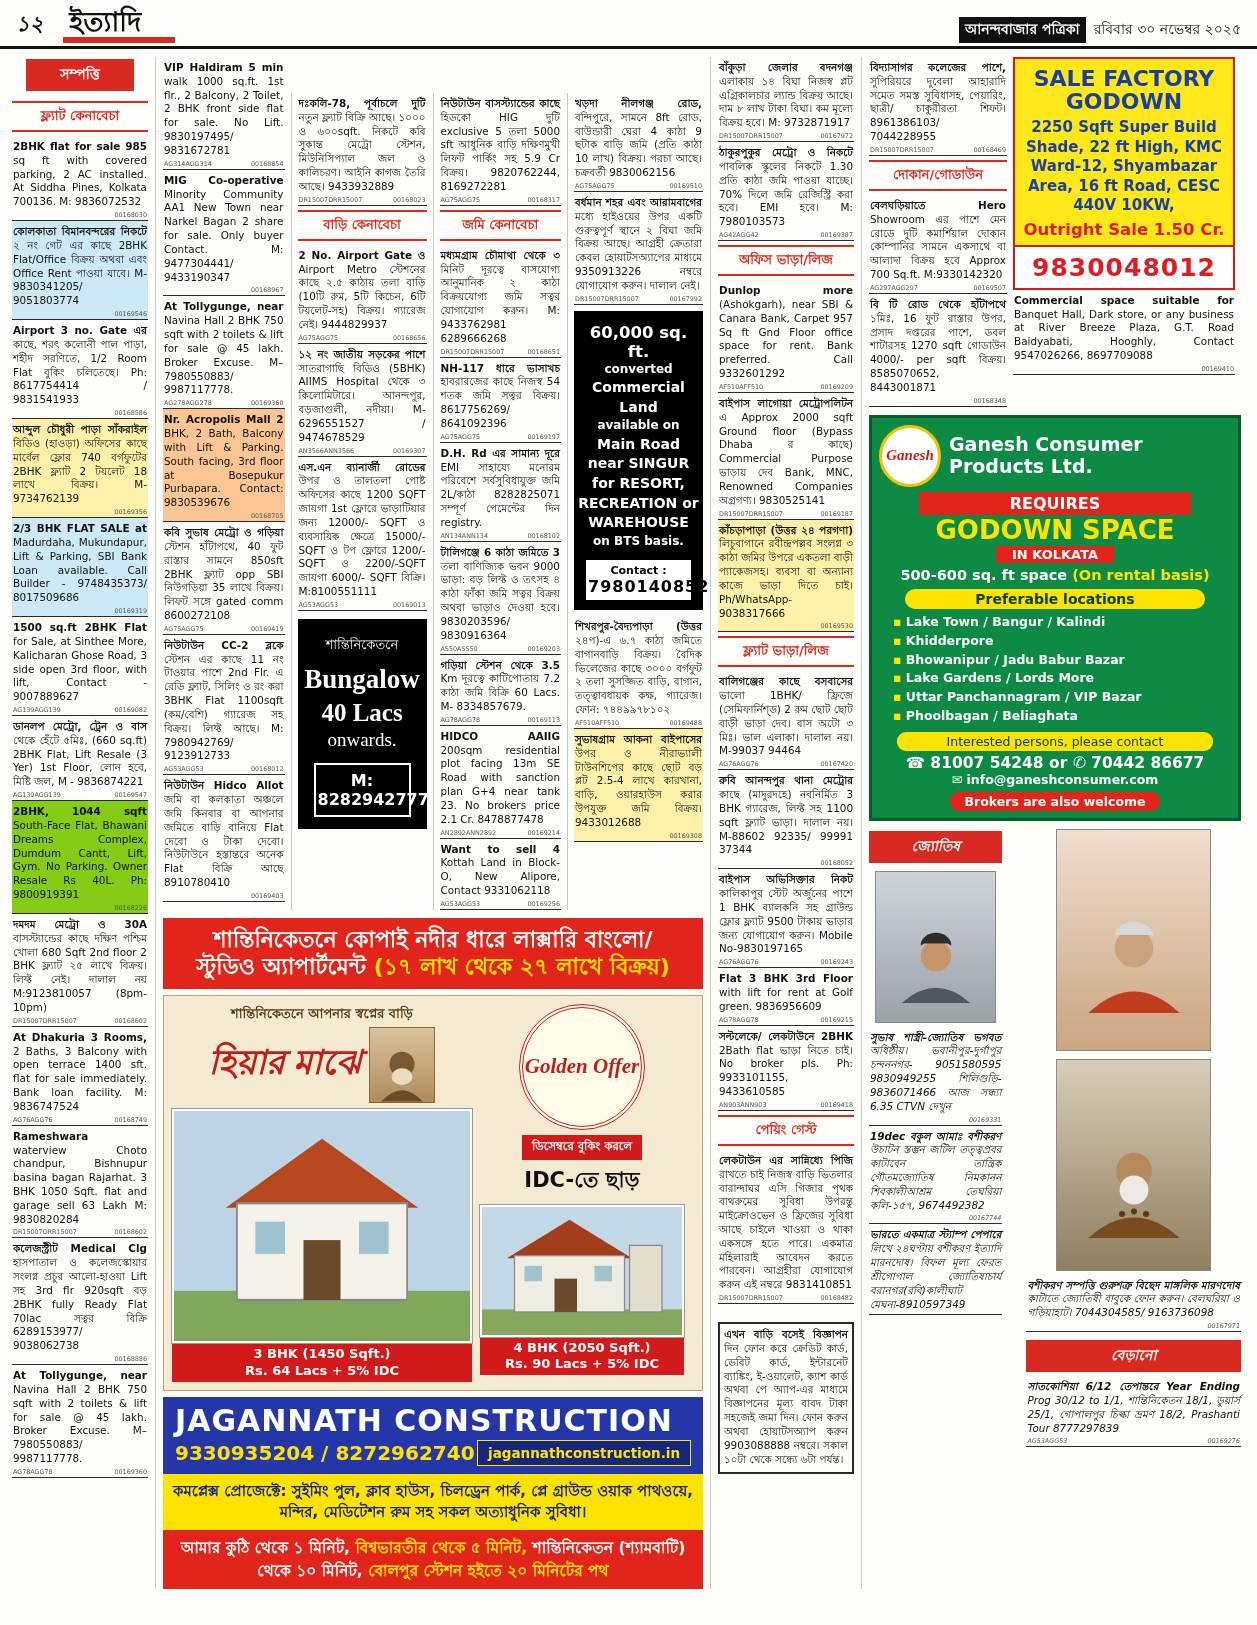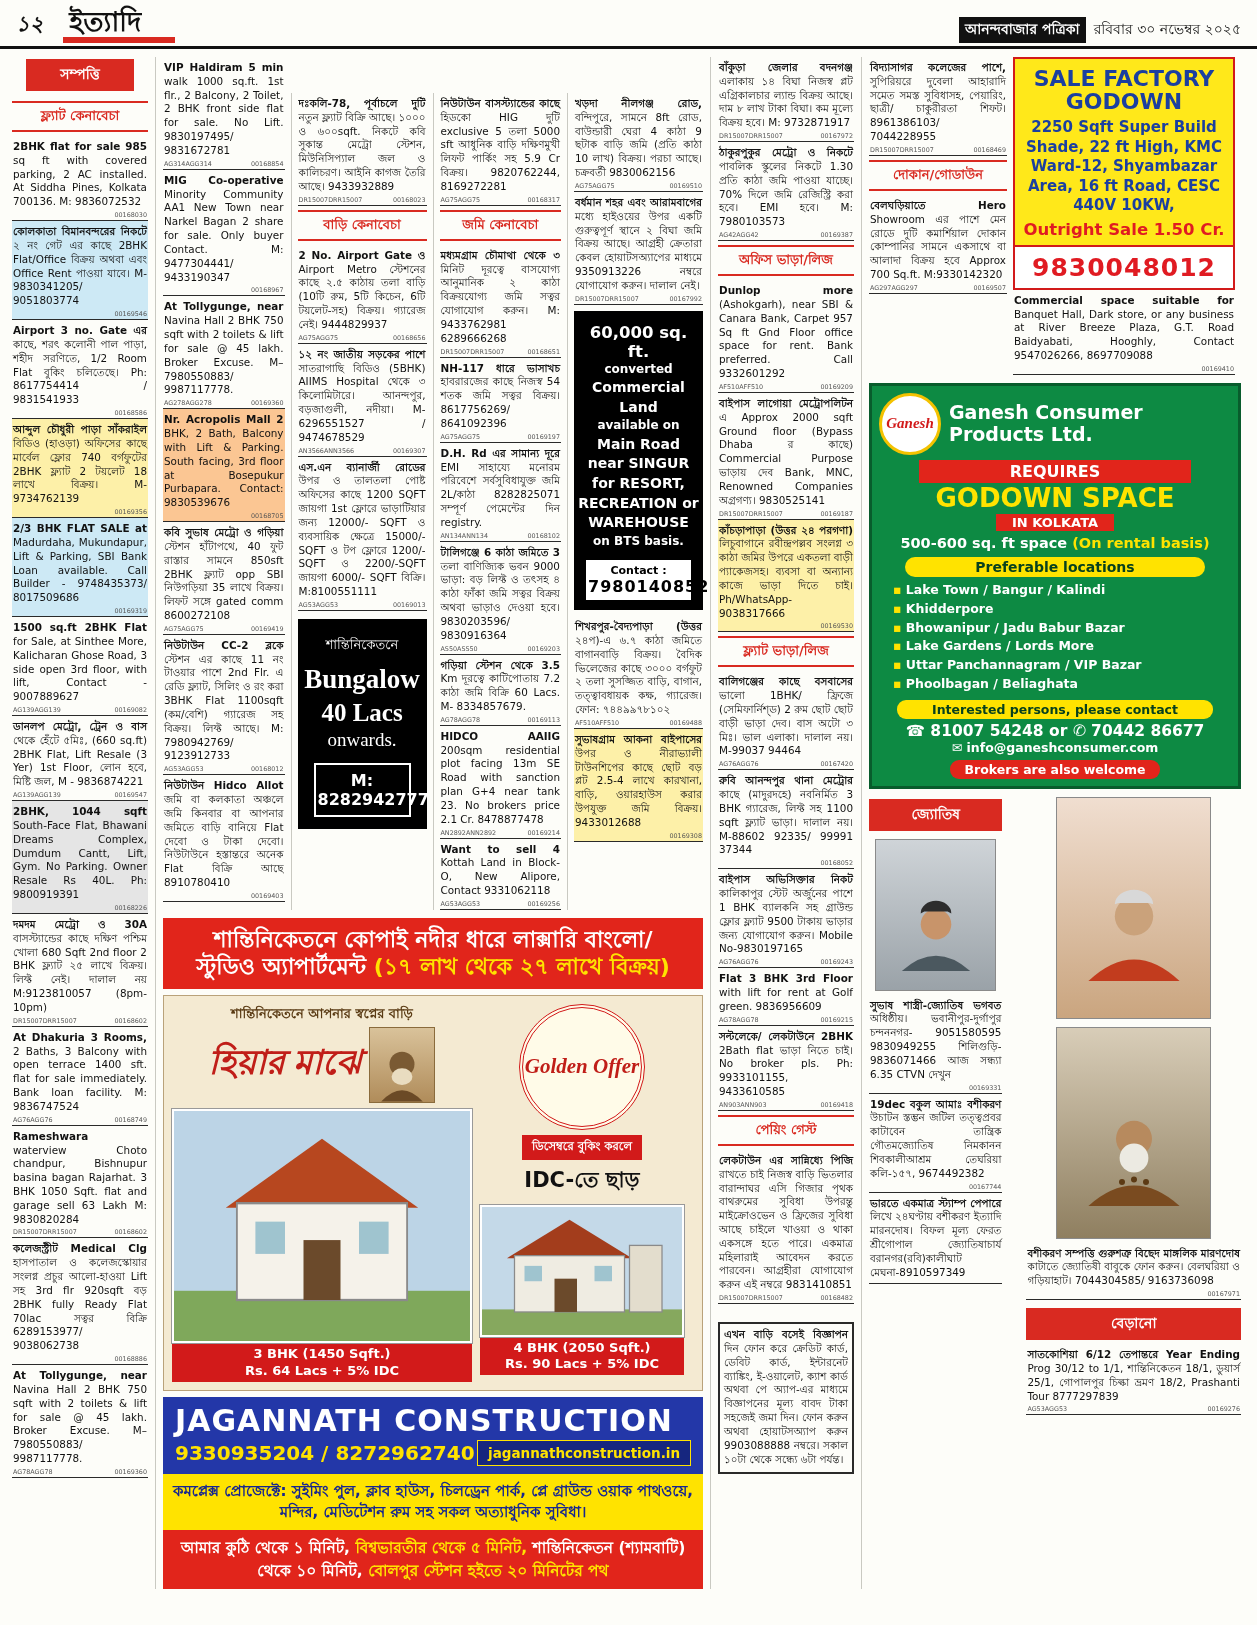--- a/index.html
+++ b/index.html
@@ -23,21 +23,21 @@
   .rgroup{width:372px;display:flex;flex-direction:column;}
   .rg-toprow{display:flex;gap:6px;}
   .lane-l{width:138px;display:flex;flex-direction:column;}
   .lane-r{width:222px;display:flex;flex-direction:column;}
   
   .ad{border-bottom:1.6px solid #2a2a2a;padding:4px 1px 1px;}
   .ad-text{font-size:10.4px;line-height:1.33;text-align:justify;}
   .ad-text::first-line{font-weight:bold;}
   .ad-meta{display:flex;justify-content:space-between;font-size:6.4px;color:#555;margin-top:2px;}
   .hl-blue{background:#cde9f5;} .hl-yellow{background:#fdf0a8;}
-  .hl-peach{background:#e5e5e5;} .hl-orange{background:#fbc693;}
+  .hl-peach{background:#84cc16;} .hl-orange{background:#fbc693;}
   .boxed{border:2px solid #2a2a2a;padding:4px;margin-top:18px;}
   
   .property-box{background:#d92a21;color:#fff;font-weight:bold;font-size:14px;text-align:center;
                 padding:4px 6px;margin:2px 14px 6px;}
   .rule-header{color:#d92a21;font-weight:bold;font-size:13px;text-align:center;padding:3px 0;
                border-top:2px solid #d92a21;border-bottom:2px solid #d92a21;margin:4px 0;}
   .band-header{background:#d92a21;color:#fff;font-weight:bold;font-size:14px;text-align:center;
                padding:4px 0;margin:4px 0;}
   
   .bungalow{background:#000;color:#fff;text-align:center;padding:16px 6px 12px;margin-top:8px;}
@@ -99,27 +99,27 @@
            font-weight:bold;font-size:15px;display:flex;align-items:center;justify-content:center;}
   .gn-company{font-size:19px;font-weight:bold;line-height:1.15;}
   .gn-req{background:#e1251b;color:#fff;font-weight:bold;font-size:16px;padding:2px 0;margin:5px 40px 2px;}
   .gn-space{color:#ffe300;font-weight:bold;font-size:26px;line-height:1.05;}
   .gn-inkol{background:#e1251b;color:#fff;display:inline-block;padding:1px 16px;font-weight:bold;font-size:13px;margin-top:2px;}
   .gn-size{font-size:14.5px;font-weight:bold;margin-top:4px;}
   .gn-size .yellow{color:#ffe300;}
   .gn-pref{background:#ffe300;color:#07401d;font-weight:bold;font-size:14px;margin:6px 26px 4px;padding:2px 0;border-radius:10px;}
   .gn-list{text-align:left;padding:0 14px;font-size:12.5px;font-weight:bold;line-height:1.5;}
   .gn-item::before{content:"▪ ";color:#ffe300;}
-  .gn-contactlbl{background:#ffe300;color:#07401d;font-weight:bold;font-size:12.5px;margin:6px 18px 3px;padding:2px 0;border-radius:9px;}
+  .gn-contactlbl{background:#ffe300;color:#07401d;font-weight:normal;font-size:12.5px;margin:6px 18px 3px;padding:2px 0;border-radius:9px;}
   .gn-phones{font-size:15.5px;font-weight:bold;}
   .gn-email{font-size:12.5px;font-weight:bold;text-align:center;}
   .gn-brokers{background:#e1251b;color:#fff;display:inline-block;padding:2px 14px;border-radius:9px;
               font-weight:bold;font-size:12.5px;margin-top:5px;}
   
-  .astro{display:flex;gap:24px;margin-top:6px;}
+  .astro{display:flex;gap:24px;margin-top:6px;font-style:italic;}
   .photo{border:1px solid #8a8a8a;display:flex;align-items:flex-end;justify-content:center;overflow:hidden;}
   .p-grey{background:linear-gradient(#cfd4d8,#9aa2a8);height:150px;margin:4px 6px;}
   .p-warm{background:linear-gradient(#f0ded0,#caa57f);height:220px;margin:2px 30px 4px;}
   .p-dark{background:linear-gradient(#d8cdb8,#8f7f60);height:210px;margin:4px 30px;}
   .travel-block{margin-top:4px;}
 </style>
 </head>
 <body>
 
 <div class="page">
@@ -615,20 +615,27 @@
               </div>
             </div>
           <div class="rule-header">দোকান/গোডাউন</div>
           <div class="ad">
               <div class="ad-text">বেলঘড়িয়াতে Hero Showroom এর পাশে মেন রোডে দুটি কমার্শিয়াল দোকান কোম্পানির সামনে একসাথে বা আলাদা বিক্রয় হবে Approx 700 Sq.ft. M:9330142320</div>
               <div class="ad-meta">
                 <span class="ad-code">AG297AGG297</span>
                 <span class="ad-ref">00169507</span>
               </div>
             </div>
+          <div class="ad">
+              <div class="ad-text">বি টি রোড থেকে হাঁটাপথে ১মিঃ, 16 ফুট রাস্তার উপর, প্রসাদ দপ্তরের পাশে, ডবল শাটারসহ 1270 sqft গোডাউন 4000/- per sqft বিক্রয়। 8585070652, 8443001871</div>
+              <div class="ad-meta">
+                <span class="ad-code"></span>
+                <span class="ad-ref">00168348</span>
+              </div>
+            </div>
         </div>
 
         <div class="lane-r">
           <div class="salefactory">
             <div class="sf-top">
               <div class="sf-title">
                 <div>SALE FACTORY</div>
                 <div>GODOWN</div>
               </div>
               <div class="sf-body">2250 Sqft Super Build Shade, 22 ft High, KMC Ward-12, Shyambazar Area, 16 ft Road, CESC 440V 10KW,</div>

